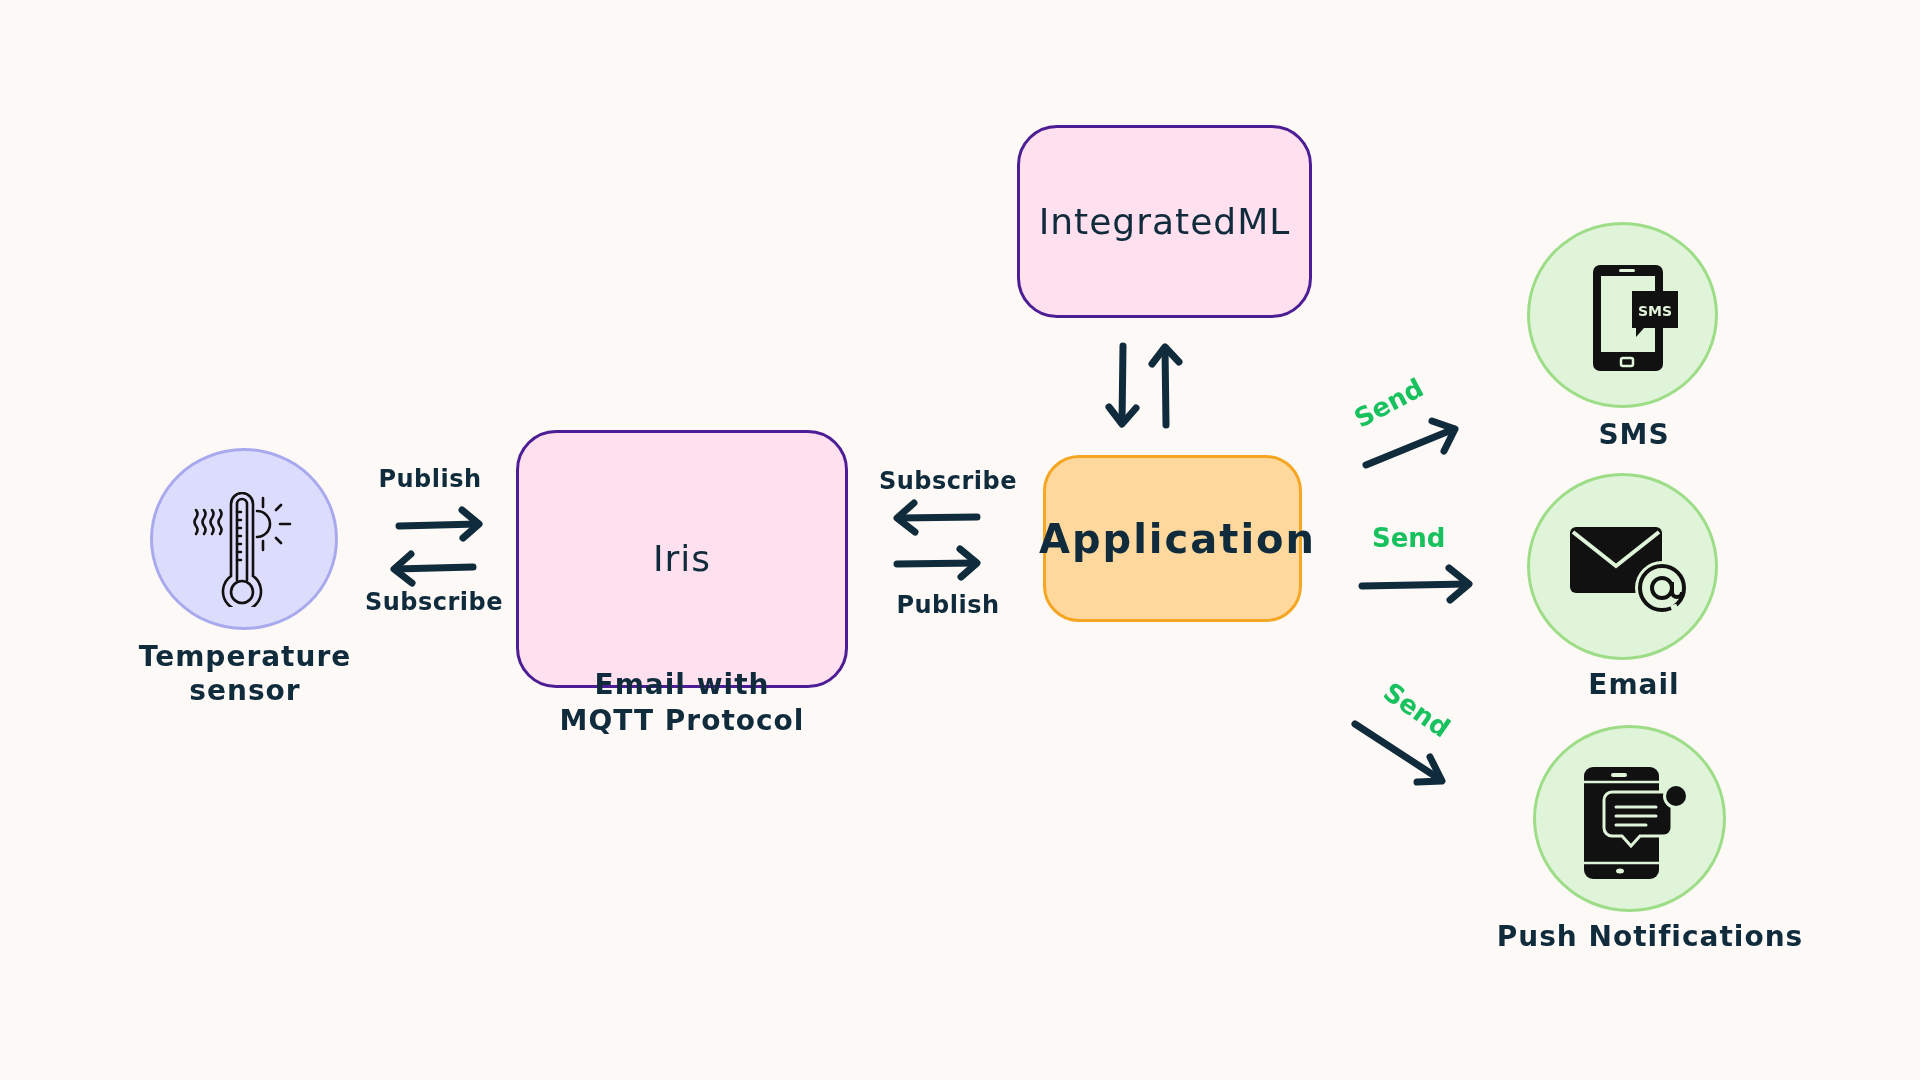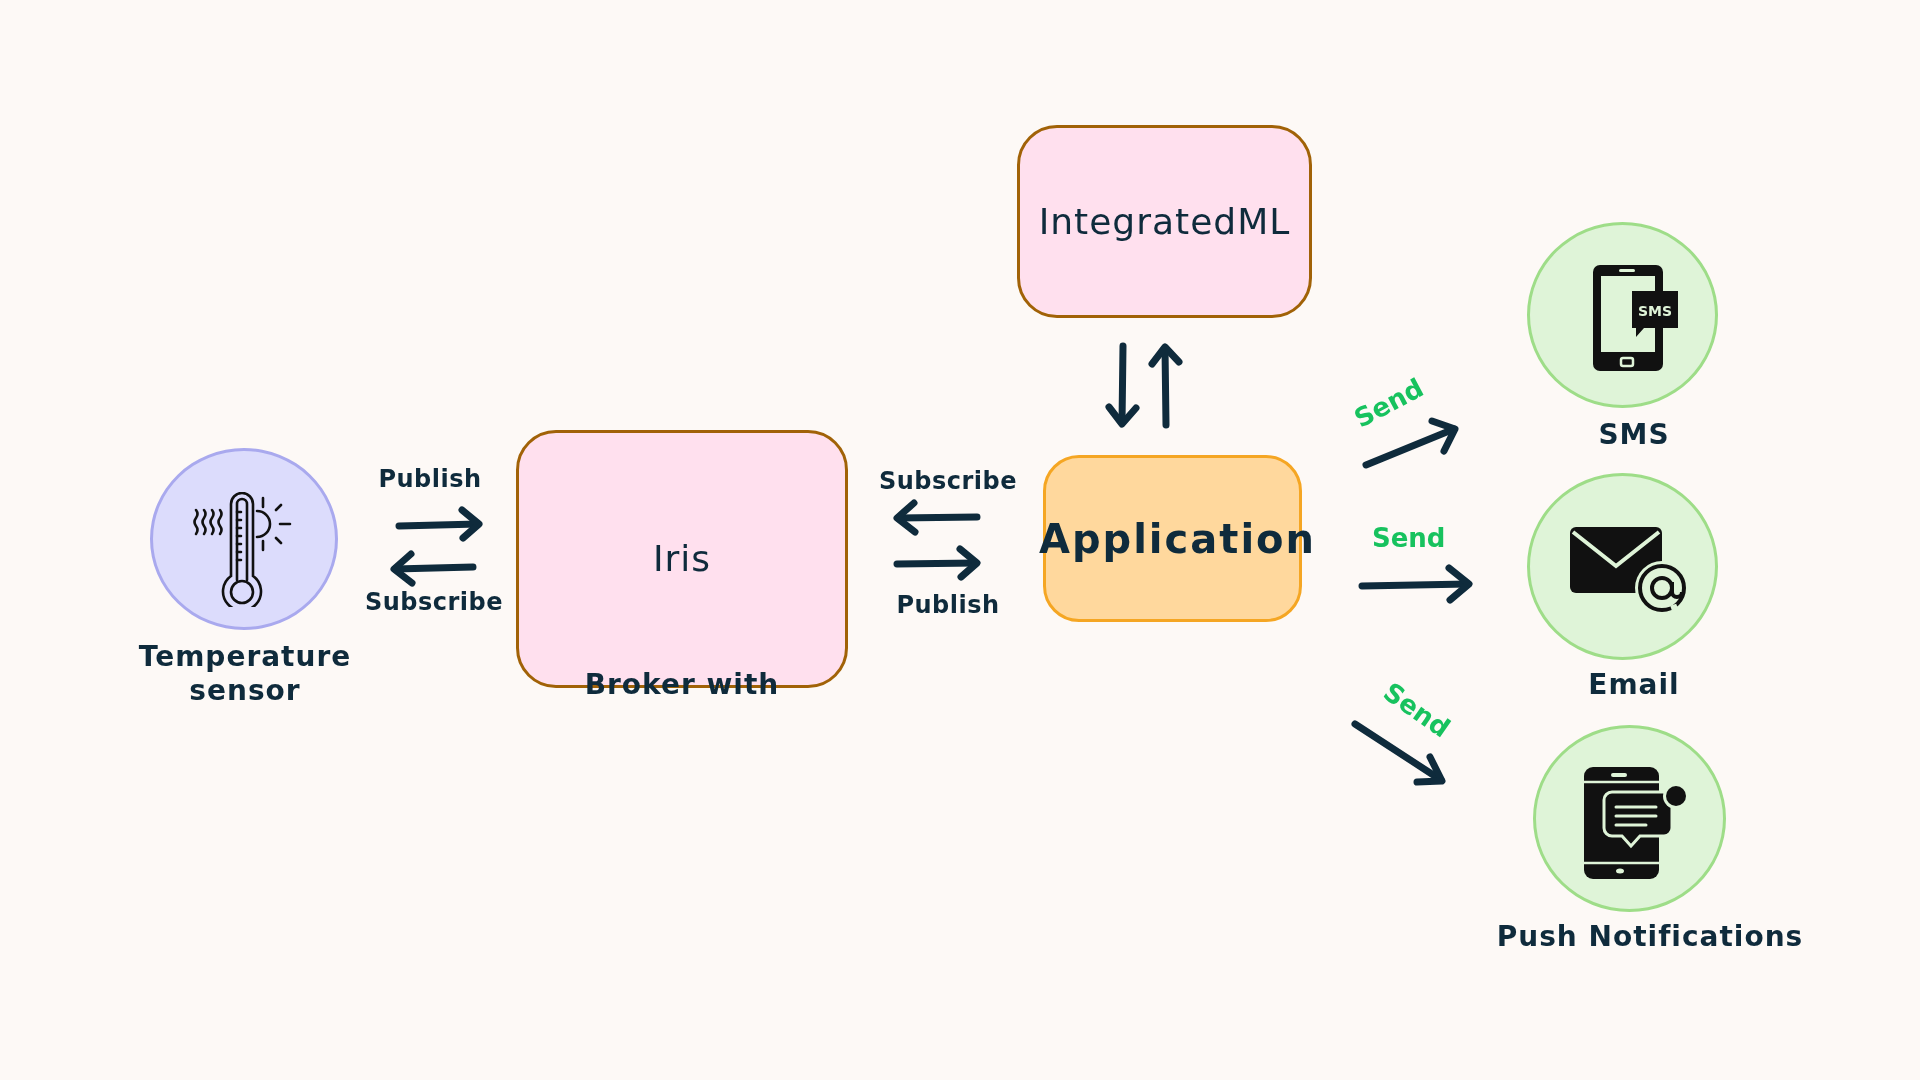--- a/index.html
+++ b/index.html
@@ -1,20 +1,20 @@
 <!DOCTYPE html>
 <html><head>
 <meta charset="utf-8">
 <style>
   html, body { margin:0; padding:0; }
   body { width:1920px; height:1080px; background:#FDF9F6; position:relative; overflow:hidden;
          font-family:"DejaVu Sans", sans-serif; color:#0F2B3C; }
   .box { position:absolute; box-sizing:border-box; display:flex; align-items:center; justify-content:center;
          text-align:center; }
-  .pink { background:#FFE0EE; border:3px solid #a16207; border-radius:40px; }
+  .pink { background:#FFE0EE; border:3px solid #4c1d95; border-radius:40px; }
   .orange { background:#FFD89D; border:3px solid #F5A623; border-radius:36px;padding-left:10px; }
   .circle { position:absolute; box-sizing:border-box; border-radius:50%; }
   .purple { background:#DCDCFC; border:3px solid #A9A9EE; }
   .green { background:#DFF4D8; border:3px solid #9EDD88; }
   .label { position:absolute; text-align:center; color:#0F2B3C; white-space:nowrap; transform:translateX(-50%); }
   .small { font-size:24px; font-weight:bold; letter-spacing:0.5px; }
   .mid { font-size:28px; font-weight:bold; letter-spacing:1px; line-height:34px; }
   .send { position:absolute; color:#17C25E; font-weight:bold; font-size:26px; white-space:nowrap; }
   svg.overlay { position:absolute; left:0; top:0; width:1920px; height:1080px; pointer-events:none; }
   .box-text { font-size:36px; letter-spacing:1px; line-height:46px; color:#0F2B3C; }
@@ -91,21 +91,22 @@
 
 <div class="label small" style="left:430px; top:465px;">Publish</div>
 <div class="label small" style="left:434px; top:588px;">Subscribe</div>
 
 <div class="box pink" style="left:516px; top:430px; width:332px; height:258px;">
   <div class="box-text">
     <div>Iris</div>
   </div>
 </div>
 <div class="label mid" style="left:682px; top:667px; line-height:36px;">
-  <div>Broker with</div>
+  <div>Email with</div>
+  <div>MQTT Protocol</div>
 </div>
 
 <div class="label small" style="left:948px; top:467px;">Subscribe</div>
 <div class="label small" style="left:948px; top:591px;">Publish</div>
 
 <div class="box pink" style="left:1017px; top:125px; width:295px; height:193px;">
   <div class="box-text">IntegratedML</div>
 </div>
 
 <div class="box orange" style="left:1043px; top:455px; width:259px; height:167px;">

